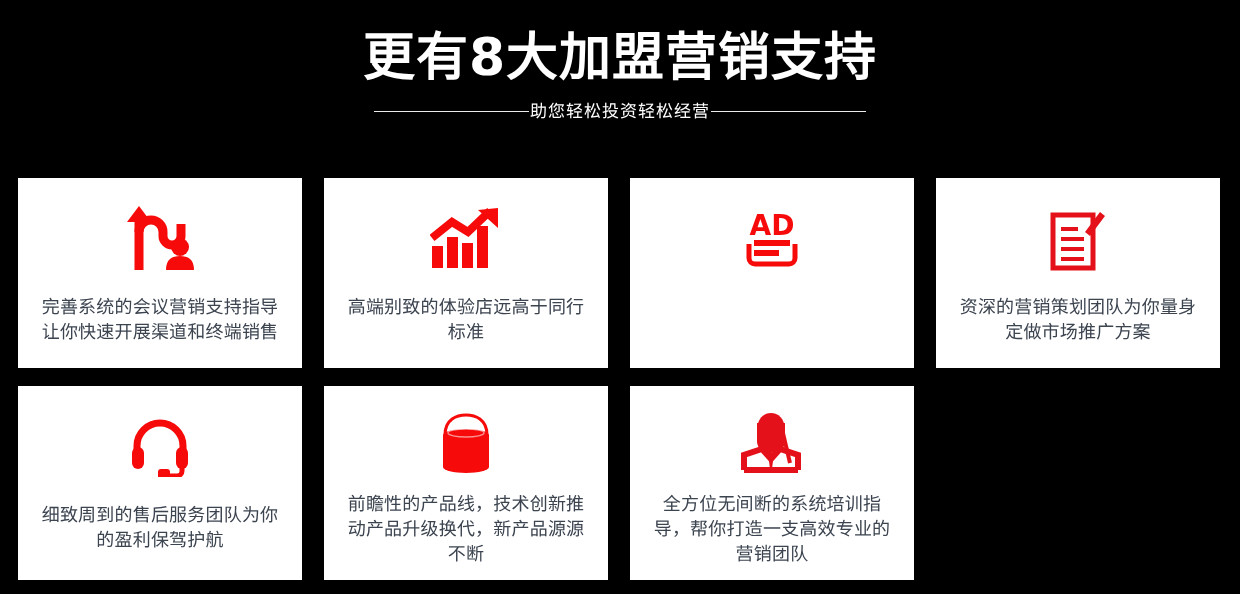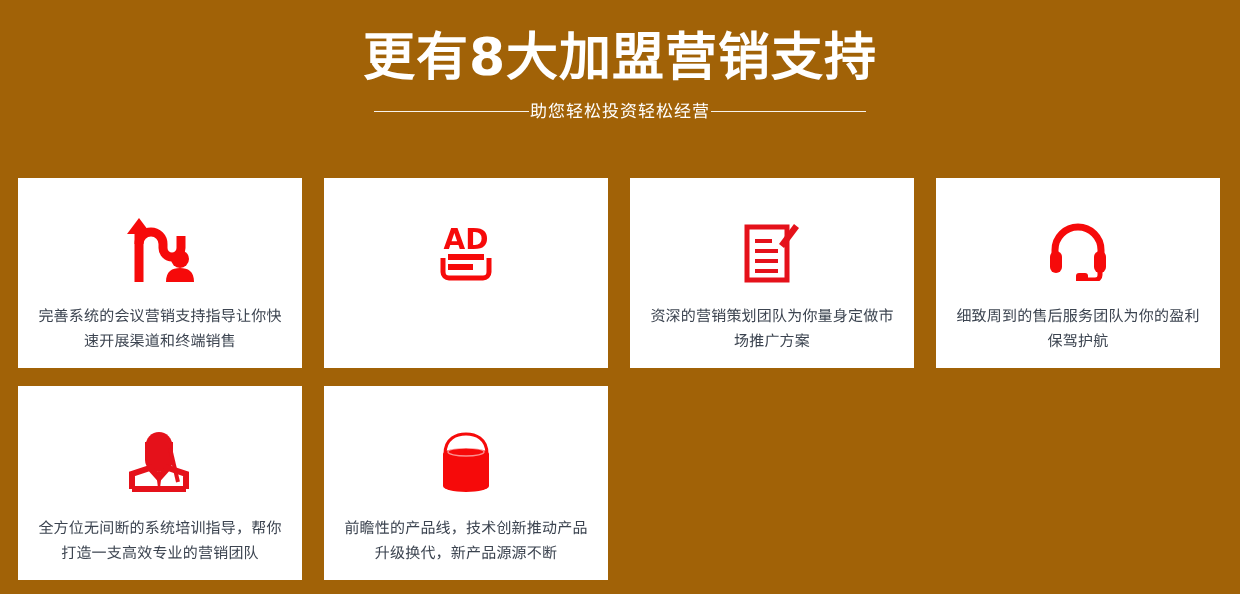--- a/index.html
+++ b/index.html
@@ -13,21 +13,21 @@
     overflow: hidden;
     background: #b22127;
     font-family: "Liberation Sans", "DejaVu Sans", sans-serif;
     -webkit-font-smoothing: antialiased;
   }
 
   .page {
     position: relative;
     width: 1240px;
     height: 594px;
-    background: #a16207;
+    background: #000000;
     box-sizing: border-box;
   }
 
   
   .header {
     width: 100%;
     padding-top: 26px;
     text-align: center;
   }
 
@@ -74,40 +74,40 @@
     display: grid;
     grid-template-columns: repeat(4, 284px);
     grid-template-rows: 190px 194px;
     column-gap: 22px;
     row-gap: 18px;
   }
 
   .card {
     background: #ffffff;
     box-sizing: border-box;
-    padding: 36px 18px 14px;
+    padding: 22px 18px 14px;
     display: flex;
     flex-direction: column;
     align-items: center;
   }
 
   .card-icon {
     height: 78px;
     display: flex;
     align-items: center;
     justify-content: center;
     margin-bottom: 16px;
   }
   .card-icon svg {
     display: block;
   }
 
   .card-text {
     color: #3c4450;
-    font-size: 15px;
+    font-size: 18px;
     line-height: 25px;
     text-align: center;
     letter-spacing: 0.2px;
     max-width: 252px;
     font-family: "DejaVu Sans", "Liberation Sans", sans-serif;
   }
 </style>
 </head>
 <body>
 
@@ -130,20 +130,33 @@
           <path d="M14 64 L14 26 A12 12 0 0 1 38 26 L38 30 A9 9 0 0 0 56 30 L56 18" stroke="#f60a0a" stroke-width="9" fill="none" stroke-linecap="butt"></path>
           <path d="M14 26 L14 10" stroke="#f60a0a" stroke-width="9"></path>
           <path d="M14 0 L26 16 L2 16 Z" fill="#f60a0a"></path>
           <circle cx="55" cy="41" r="9" fill="#f60a0a"></circle>
           <path d="M41 64 C41 53 47 50 55 50 C63 50 69 53 69 64 Z" fill="#f60a0a"></path>
         </svg>
       </div>
       <div class="card-text">完善系统的会议营销支持指导让你快速开展渠道和终端销售</div>
     </div>
 
+    <div class="card">
+      <div class="card-icon">
+        <svg width="72" height="62" viewBox="0 0 72 62" fill="none">
+          <rect x="2" y="38" width="11" height="22" fill="#f60a0a"></rect>
+          <rect x="17" y="29" width="11" height="31" fill="#f60a0a"></rect>
+          <rect x="32" y="35" width="11" height="25" fill="#f60a0a"></rect>
+          <rect x="47" y="18" width="11" height="42" fill="#f60a0a"></rect>
+          <path d="M2 30 L22 14 L38 24 L60 3" stroke="#f60a0a" stroke-width="8" fill="none" stroke-linejoin="miter"></path>
+          <path d="M68 0 L68 20 L48 2 Z" fill="#f60a0a"></path>
+        </svg>
+      </div>
+      <div class="card-text">高端别致的体验店远高于同行标准</div>
+    </div>
 
     <div class="card">
       <div class="card-icon">
         <svg width="62" height="62" viewBox="0 0 62 62" fill="none">
           <text x="31" y="27" text-anchor="middle" fill="#f60a0a" font-family="DejaVu Sans, sans-serif" font-size="28" font-weight="bold">AD</text>
           <rect x="13" y="32" width="36" height="6" fill="#f60a0a"></rect>
           <rect x="13" y="42" width="25" height="6" fill="#f60a0a"></rect>
           <path d="M8 36 L8 50 A6 6 0 0 0 14 56 L48 56 A6 6 0 0 0 54 50 L54 36" stroke="#f60a0a" stroke-width="5" fill="none" stroke-linecap="butt"></path>
         </svg>
       </div>
@@ -171,39 +184,39 @@
           <rect x="46" y="30" width="12" height="22" rx="6" fill="#f60a0a"></rect>
           <path d="M52 50 L52 54 A5 5 0 0 1 47 59 L38 59" stroke="#f60a0a" stroke-width="5" fill="none" stroke-linecap="butt"></path>
           <rect x="28" y="52" width="12" height="10" rx="3" fill="#f60a0a"></rect>
         </svg>
       </div>
       <div class="card-text">细致周到的售后服务团队为你的盈利保驾护航</div>
     </div>
 
     <div class="card">
       <div class="card-icon">
+        <svg width="60" height="62" viewBox="0 0 60 62" fill="none">
+          <path d="M9 24 C9 8 21 4 30 4 C39 4 51 8 51 24" stroke="#f60a0a" stroke-width="3" fill="none"></path>
+          <ellipse cx="30" cy="24" rx="23" ry="6" fill="#f60a0a"></ellipse>
+          <path d="M7 24 L7 56 A23 6 0 0 0 53 56 L53 24 Z" fill="#f60a0a"></path>
+          <ellipse cx="30" cy="22" rx="18" ry="4" fill="none" stroke="#ffffff" stroke-width="1.4" opacity="0.55"></ellipse>
+        </svg>
+      </div>
+      <div class="card-text">前瞻性的产品线，技术创新推动产品升级换代，新产品源源不断</div>
+    </div>
+
+    <div class="card">
+      <div class="card-icon">
         <svg width="64" height="62" viewBox="0 0 64 62" fill="none">
           <path d="M17 20 C17 7 24 2 31 2 C38 2 45 7 45 20 L45 30 C45 38 38 42 31 42 C24 42 17 38 17 30 Z" fill="#e5111a"></path>
           <rect x="17" y="12" width="28" height="7" fill="#e5111a"></rect>
           <path d="M4 59 L4 44 L22 38 L31 48 L40 38 L58 44 L58 59" stroke="#e5111a" stroke-width="6" fill="none" stroke-linejoin="miter"></path>
           <line x1="4" y1="59" x2="58" y2="59" stroke="#e5111a" stroke-width="6"></line>
           <path d="M28 42 L34 42 L32 58 L30 58 Z" fill="#e5111a"></path>
           <line x1="42" y1="18" x2="50" y2="52" stroke="#e5111a" stroke-width="4"></line>
         </svg>
       </div>
       <div class="card-text">全方位无间断的系统培训指导，帮你打造一支高效专业的营销团队</div>
     </div>
 
-    <div class="card">
-      <div class="card-icon">
-        <svg width="60" height="62" viewBox="0 0 60 62" fill="none">
-          <path d="M9 24 C9 8 21 4 30 4 C39 4 51 8 51 24" stroke="#f60a0a" stroke-width="3" fill="none"></path>
-          <ellipse cx="30" cy="24" rx="23" ry="6" fill="#f60a0a"></ellipse>
-          <path d="M7 24 L7 56 A23 6 0 0 0 53 56 L53 24 Z" fill="#f60a0a"></path>
-          <ellipse cx="30" cy="22" rx="18" ry="4" fill="none" stroke="#ffffff" stroke-width="1.4" opacity="0.55"></ellipse>
-        </svg>
-      </div>
-      <div class="card-text">前瞻性的产品线，技术创新推动产品升级换代，新产品源源不断</div>
-    </div>
-
 
   </div>
 </div>
 
 </body></html>

